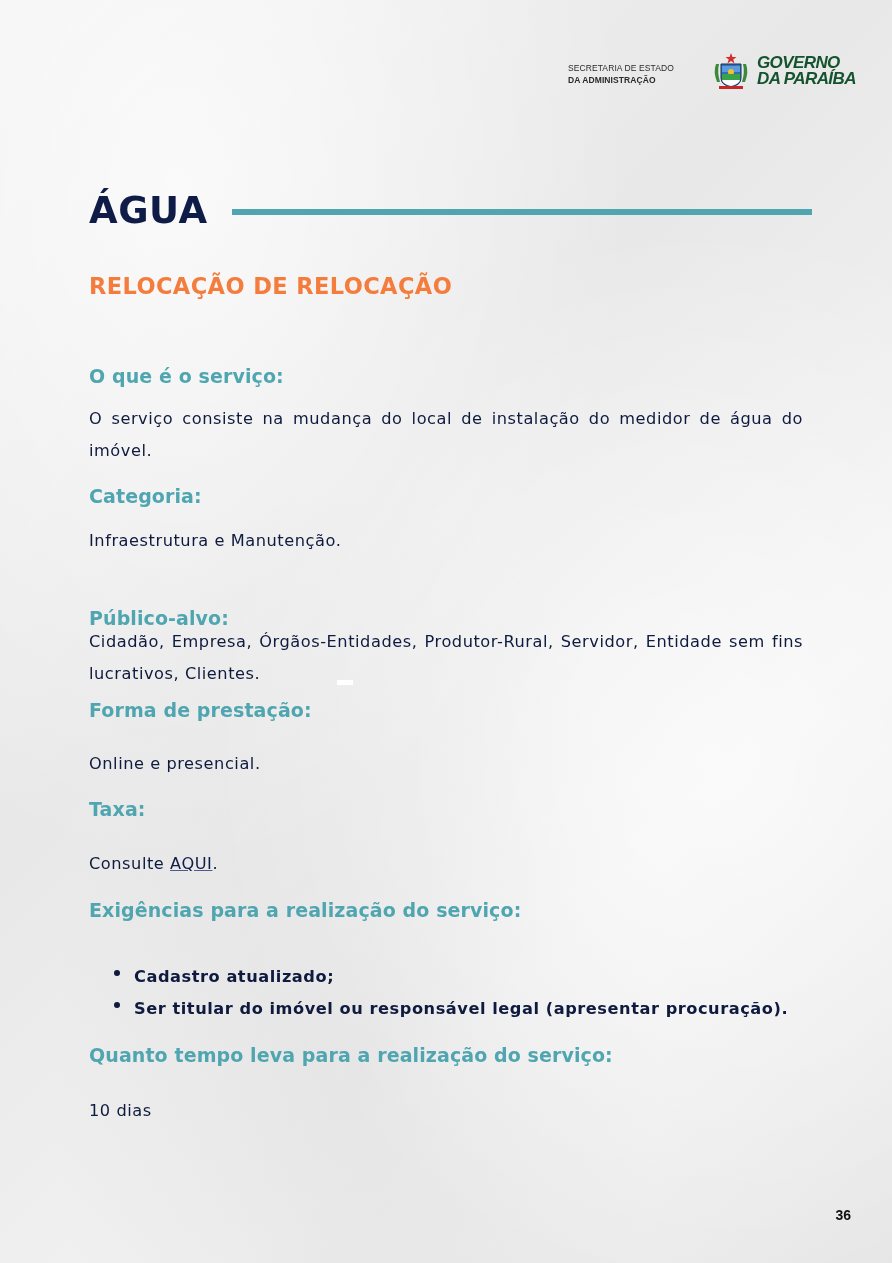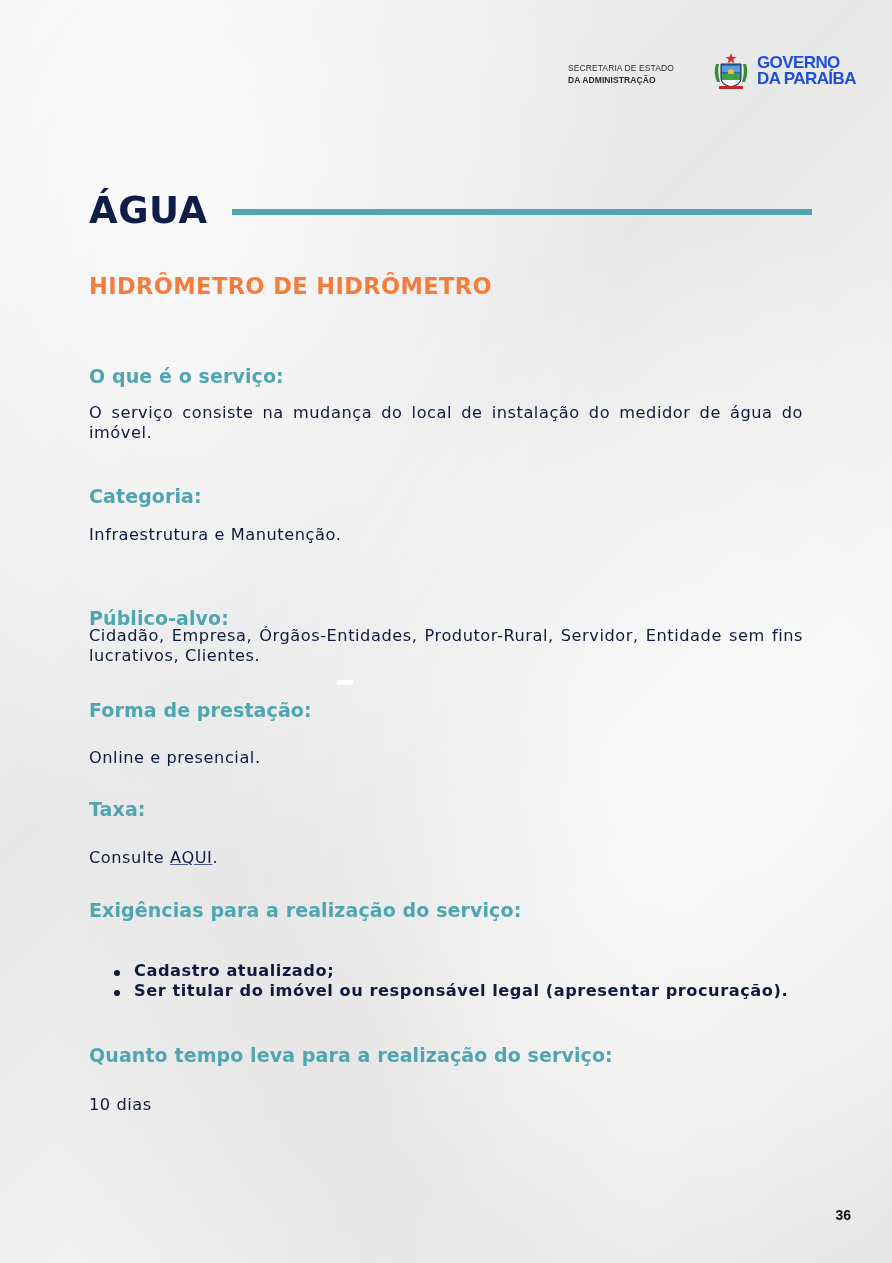--- a/index.html
+++ b/index.html
@@ -12,28 +12,28 @@
       radial-gradient(ellipse at 40% 85%, rgba(220,220,220,0.6), rgba(220,220,220,0) 40%),
       linear-gradient(135deg, #f2f2f2 0%, #e8e8e8 40%, #f3f3f3 70%, #e6e6e6 100%);
     font-family: "DejaVu Sans", sans-serif;
     color:#0e1a3e;
   }
   .abs { position:absolute; }
   
   .sec-text { right: 218px; top: 62px; text-align:left; font-family:"Liberation Sans", sans-serif; font-size:8.5px; line-height:12px; color:#2a2a2a; letter-spacing:0.1px; }
   .sec-text .l2 { font-weight:bold; }
   .crest { left:712px; top:52px; width:38px; height:40px; }
-  .gov-text { left:757px; top:55px; font-family:"Liberation Sans", sans-serif; font-weight:bold; font-size:17px; line-height:16px; color:#1d4ed8; letter-spacing:-0.6px; }
+  .gov-text { left:757px; top:55px; font-family:"Liberation Sans", sans-serif; font-weight:bold; font-size:17px; line-height:16px; color:#14532d; letter-spacing:-0.6px;font-style:italic; }
 
   .section-title { left:89px; top:188px; font-family:"DejaVu Sans", sans-serif; font-weight:bold; font-size:37px; color:#0f1c47; letter-spacing:0.5px; line-height:46px; }
   .section-rule { left:232px; top:209px; width:580px; height:6px; background:#4fa6b0; }
   .service-title { left:89px; top:271px; font-family:"DejaVu Sans", sans-serif; font-weight:bold; font-size:22.5px; color:#f47c3c; letter-spacing:0.4px; line-height:30px; }
 
   .h { left:89px; font-family:"DejaVu Sans", sans-serif; font-weight:bold; font-size:19px; color:#4fa6b0; line-height:24px; letter-spacing:0.1px; }
-  .p { left:89px; width:714px; font-family:"DejaVu Sans", sans-serif; font-size:16.2px; color:#0e1a3e; line-height:20px; letter-spacing:0.55px; text-align:justify; }
+  .p { left:89px; width:714px; font-family:"DejaVu Sans", sans-serif; font-size:16.2px; color:#0e1a3e; line-height:32px; letter-spacing:0.55px; text-align:justify; }
   .p.just-last { text-align-last: left; }
   .link { color:#0f1c47; font-weight:normal; text-decoration:underline; text-decoration-color:#4a5a8a; }
   ul.req { margin:12px; padding:0; list-style:none;font-weight:bold; }
   ul.req li { position:relative; padding-left:33px; }
   ul.req li::before { content:""; position:absolute; left:13px; top:9px; width:6px; height:6px; border-radius:50%; background:#0e1a3e; }
   .page-num { right:41px; top:1207px; font-family:"Liberation Sans", sans-serif; font-weight:bold; font-size:14px; color:#111; }
   .speck { left:337px; top:680px; width:16px; height:5px; background:#fff; }
 </style>
 </head>
 <body>
@@ -56,21 +56,21 @@
   </svg>
 </div>
 <div class="abs gov-text">
   <div>GOVERNO</div>
   <div>DA PARAÍBA</div>
 </div>
 
 <div class="abs section-title">ÁGUA</div>
 <div class="abs section-rule"></div>
 
-<div class="abs service-title">HIDRÔMETRO DE HIDRÔMETRO</div>
+<div class="abs service-title">RELOCAÇÃO DE RELOCAÇÃO</div>
 
 <div class="abs h" style="top:364px;">O que é o serviço:</div>
 <div class="abs p just-last" style="top:403px;">O serviço consiste na mudança do local de instalação do medidor de água do imóvel.</div>
 
 <div class="abs h" style="top:484px;">Categoria:</div>
 <div class="abs p" style="top:525px;">Infraestrutura e Manutenção.</div>
 
 <div class="abs h" style="top:574px;margin-top:32px;">Público-alvo:</div>
 <div class="abs p just-last" style="top:626px;">Cidadão, Empresa, Órgãos-Entidades, Produtor-Rural, Servidor, Entidade sem fins lucrativos, Clientes.</div>
 

